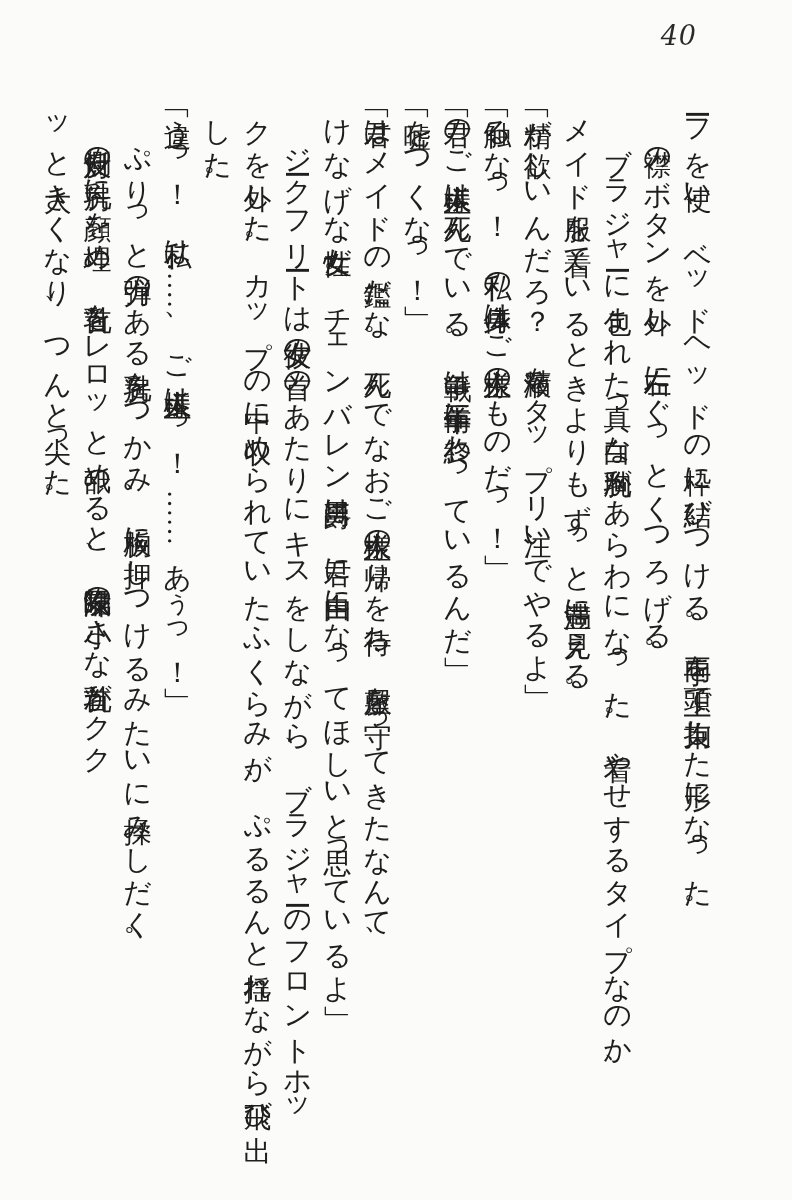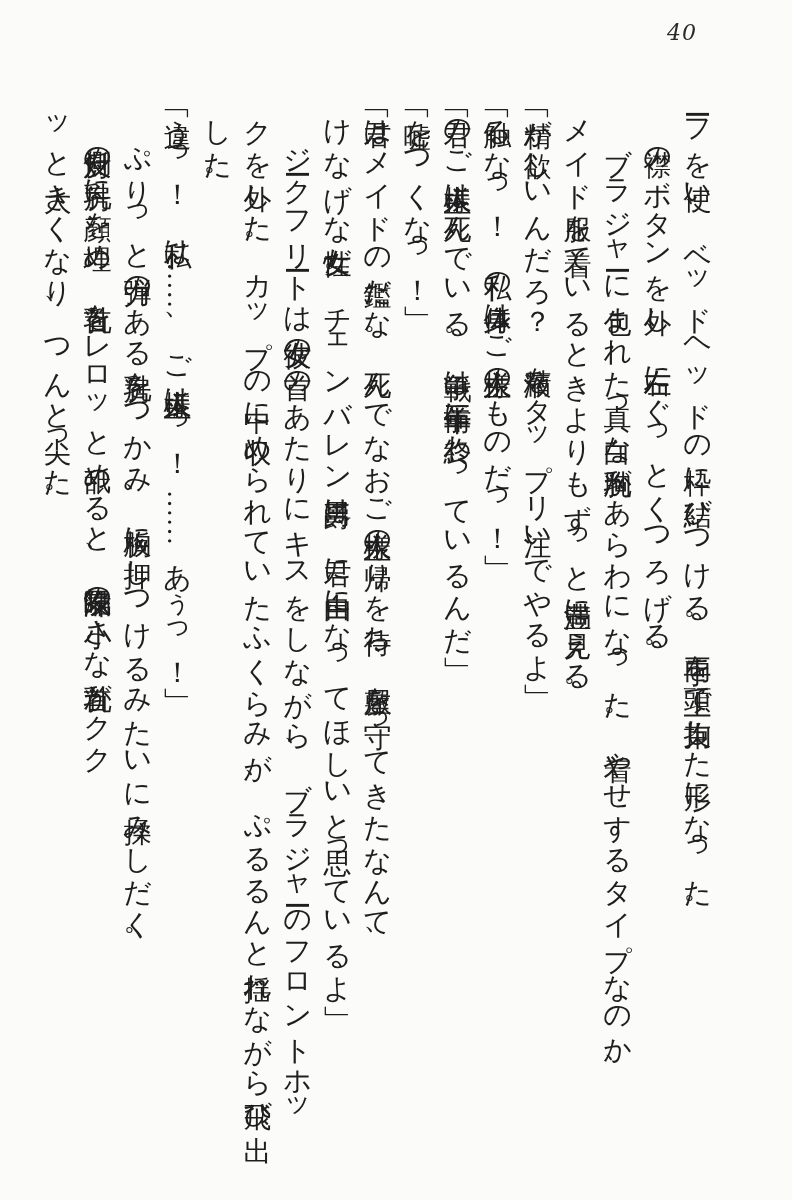--- a/index.html
+++ b/index.html
@@ -16,21 +16,21 @@
     position: relative;
     width: 792px;
     height: 1200px;
     background: #fbfbfa;
     overflow: hidden;
   }
   .page-number {
     position: absolute;
     top: 20px;
     right: 95px;
-    font-size: 22px;
+    font-size: 27px;
     font-style: italic;
     color: #2a2a2a;
     font-family: "DejaVu Serif", "Liberation Serif", serif;
     letter-spacing: 1px;
   }
   .text-block {
     position: absolute;
     top: 100px;
     right: 75px;
     height: 1072px;

